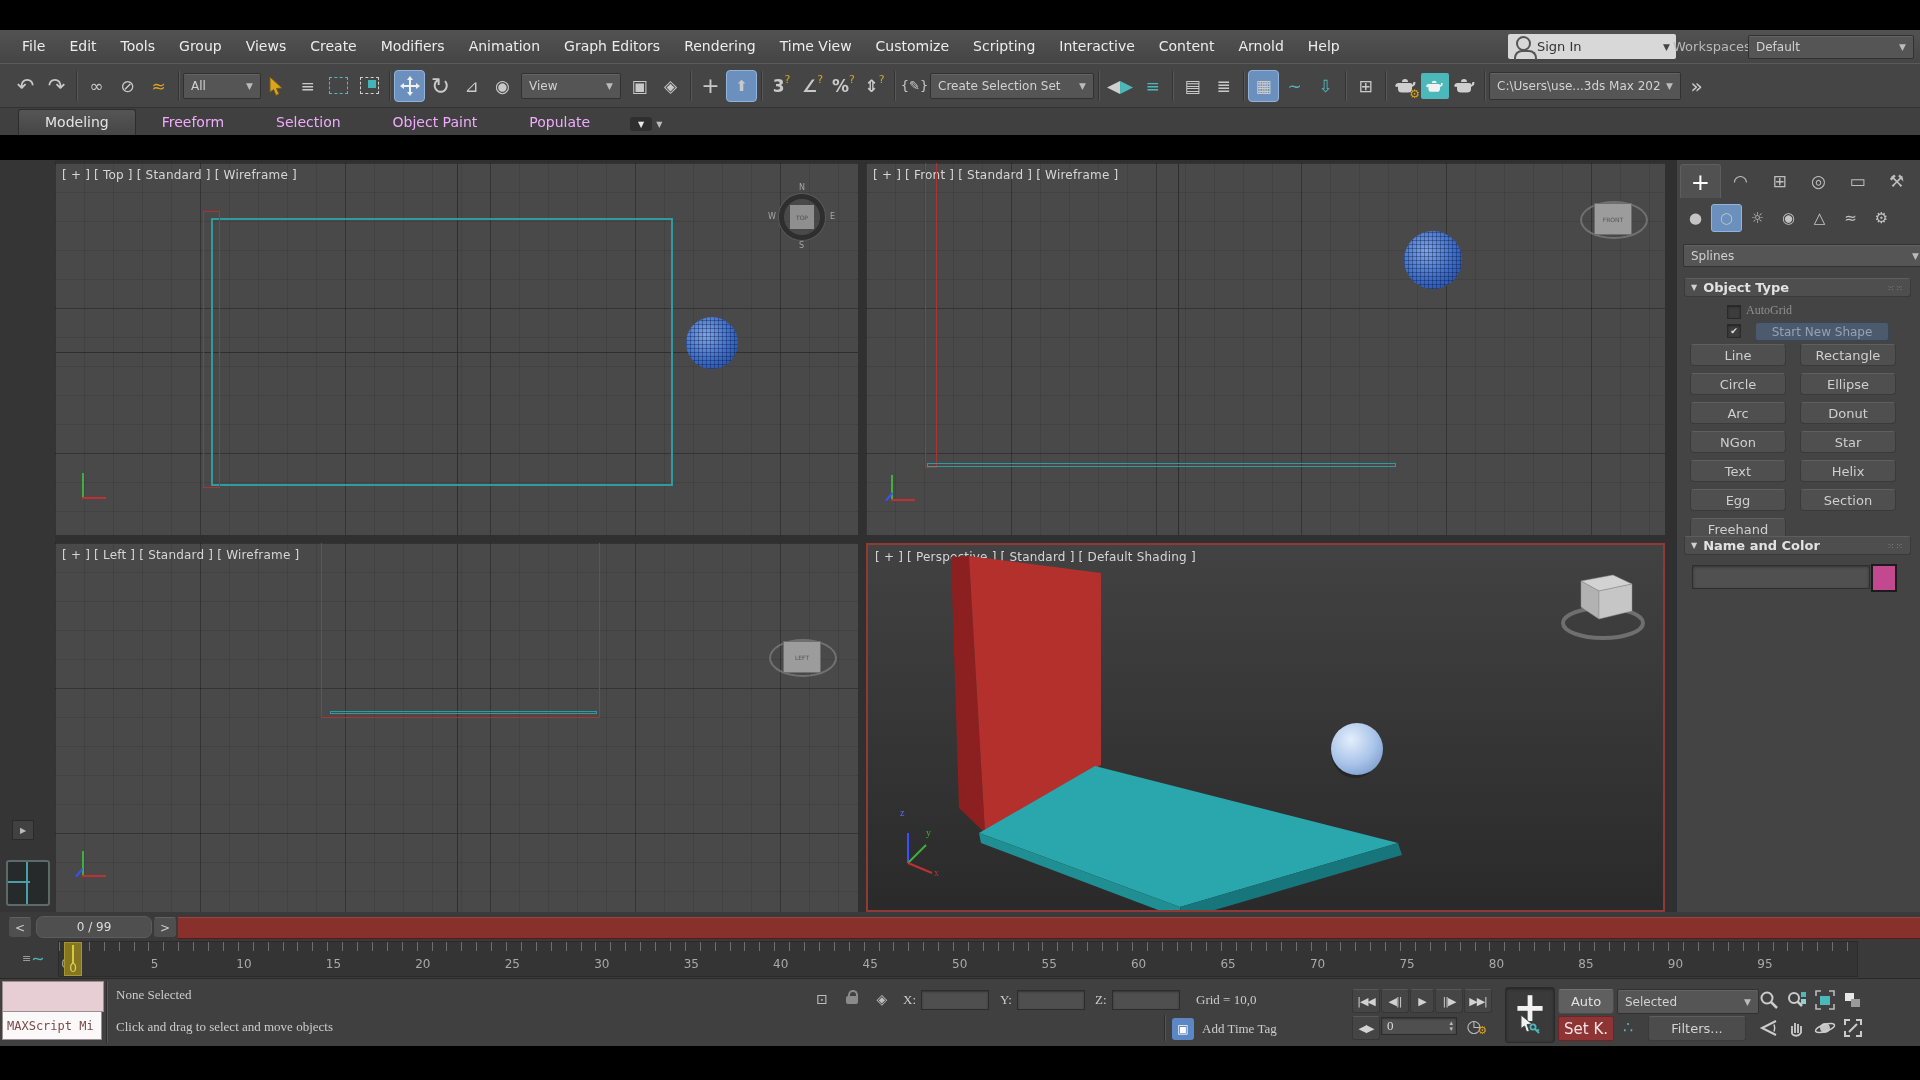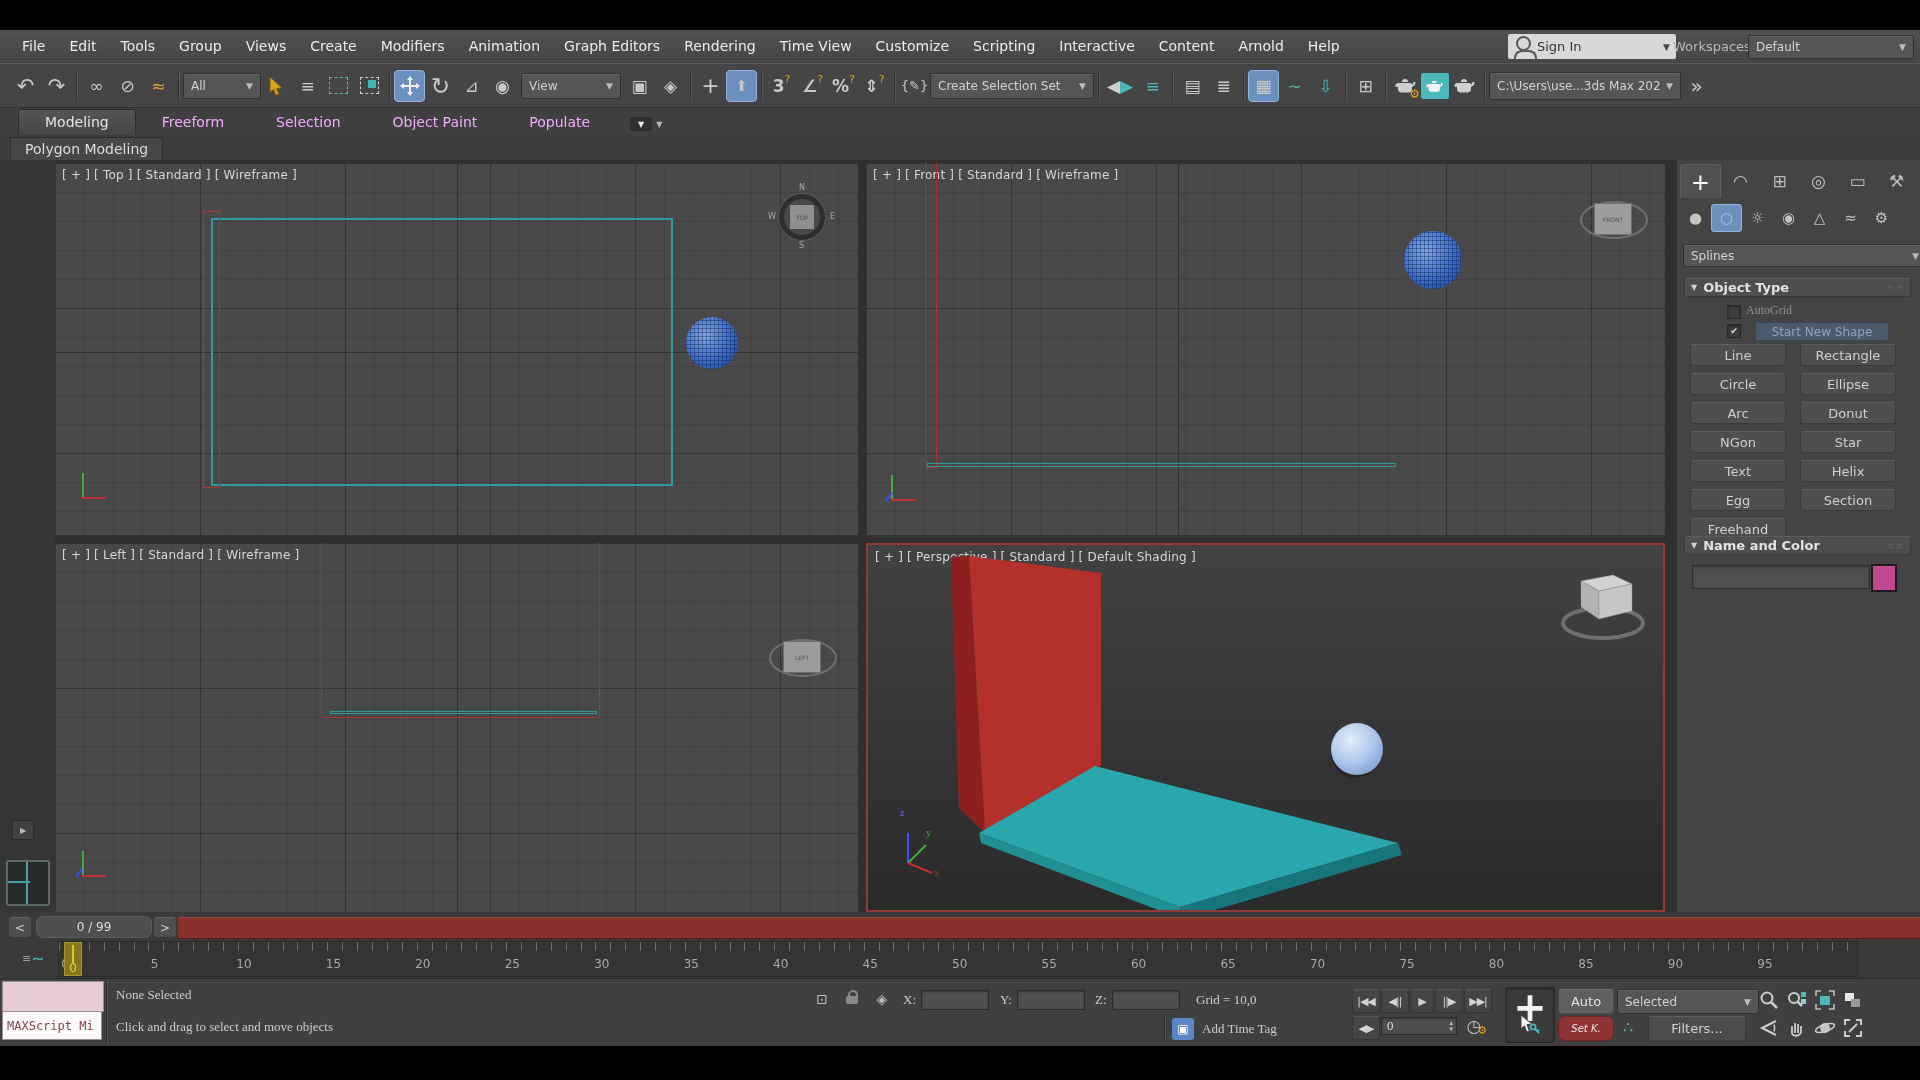--- a/index.html
+++ b/index.html
@@ -131,21 +131,21 @@
   .lockbody{width:12px;height:8px;background:#8a8a8a;border-radius:2px;position:relative;margin-top:7px;}
   .lockbody:before{content:"";position:absolute;top:-6px;left:2px;width:6px;height:7px;border:2px solid #8a8a8a;border-bottom:none;border-radius:5px 5px 0 0;}
   .tbtn{position:absolute;height:22px;background:#454545;border:1px solid #363636;border-top-color:#585858;border-radius:3px;
         color:#d2d2d2;display:flex;align-items:center;justify-content:center;font-size:11px;letter-spacing:-1px;}
   .bigkey{position:absolute;left:1505px;top:8px;width:48px;height:54px;background:#3a3a3a;border:1px solid #2a2a2a;
           box-shadow:inset 0 1px 3px #222;border-radius:3px;}
   .bigkey .plus{position:absolute;left:0;top:-4px;width:100%;text-align:center;font-size:40px;color:#f2f2f2;font-weight:bold;}
   .autobtn{position:absolute;left:1558px;top:10px;width:54px;height:23px;background:#5f5f5f;border:1px solid #4a4a4a;border-top-color:#717171;
            border-radius:3px;color:#e2e2e2;display:flex;align-items:center;justify-content:center;font-size:13px;}
   .setkbtn{position:absolute;left:1558px;top:37px;width:54px;height:23px;background:#8e3434;border:1px solid #6d2424;
-           border-radius:7px;color:#f0e4e4;display:flex;align-items:center;justify-content:center;font-size:10px;font-style:italic;}
+           border-radius:2px;color:#f0e4e4;display:flex;align-items:center;justify-content:center;font-size:15px;}
   .selcombo{position:absolute;left:1617px;top:10px;width:126px;height:23px;}
   .filtersbtn{position:absolute;left:1648px;top:37px;width:96px;height:23px;background:#4c4c4c;border:1px solid #3a3a3a;border-top-color:#5e5e5e;
               border-radius:3px;color:#d2d2d2;display:flex;align-items:center;justify-content:center;font-size:13px;}
   .nav-ico{position:absolute;width:26px;height:26px;display:flex;align-items:center;justify-content:center;}
   .barblack{position:absolute;left:0;width:1920px;background:#000;}
 </style>
 </head>
 <body>
 
 <div class="screen">
@@ -295,23 +295,20 @@
   <div class="ribbon-tabs">
     <span class="rtab active">Modeling</span>
     <span class="rtab">Freeform</span>
     <span class="rtab">Selection</span>
     <span class="rtab">Object Paint</span>
     <span class="rtab">Populate</span>
     <span class="ribbon-min">
       <span class="pill">▼</span>
       <span class="dd">▼</span>
     </span>
-  </div>
-  <div class="ribbon-sub">
-    <span class="ptab">Polygon Modeling</span>
   </div>
 
   <div class="workspace">
     <div class="leftstrip">
       <span class="strip-arrow">▶</span>
       <span class="layout-ico"></span>
     </div>
 
     <div class="viewport" style="left:866px;top:3px;width:799px;height:372px;">
       <div class="axisline" style="left:312px;top:0;width:1px;height:100%;background:#2e2e2e;"></div>

